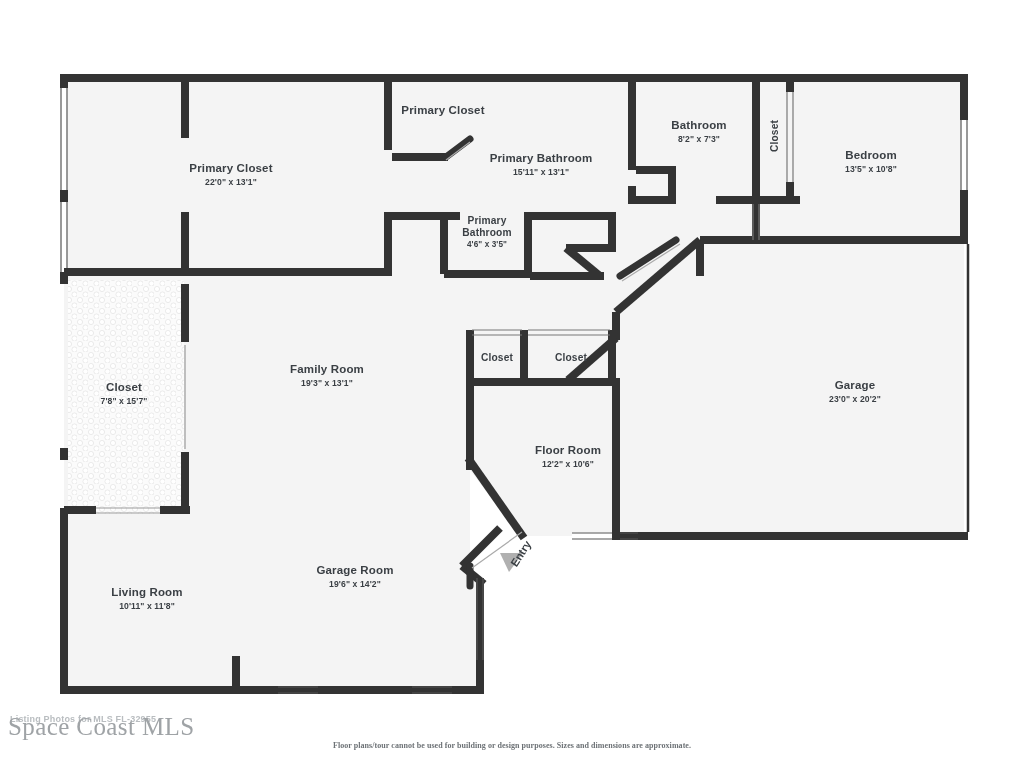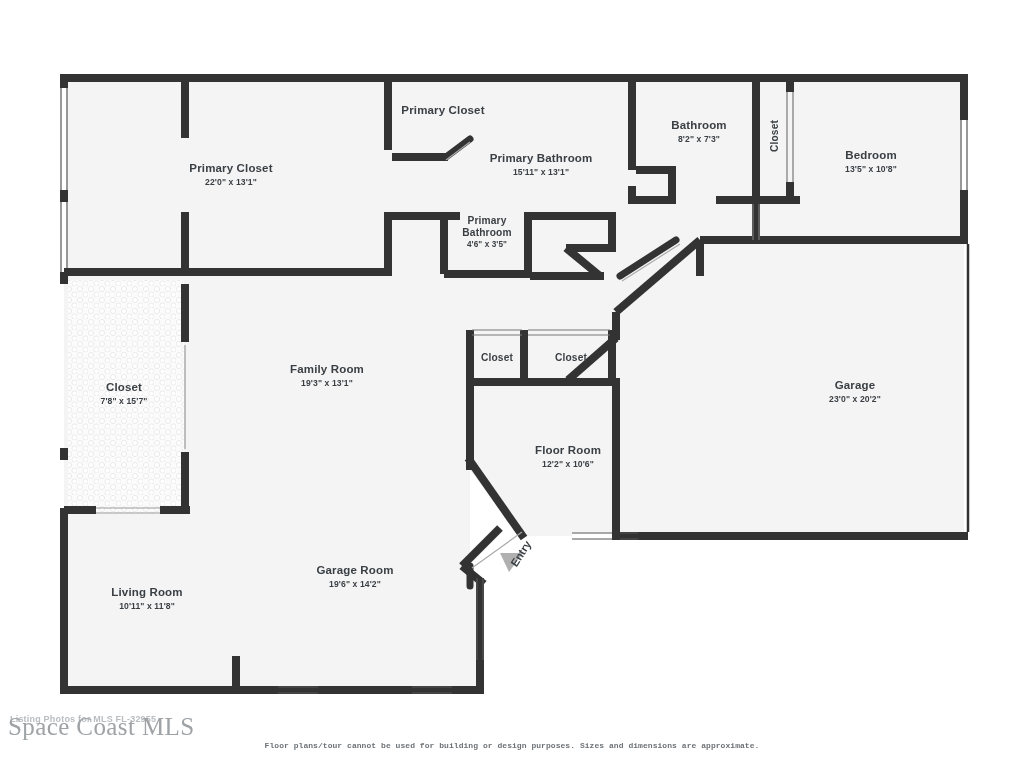--- a/index.html
+++ b/index.html
@@ -87,21 +87,21 @@
     white-space: nowrap;
     pointer-events: none;
     padding-left: 8px;
   }
   #disclaimer {
     position: absolute;
     left: 0;
     top: 741px;
     width: 1024px;
     text-align: center;
-    font-family: Liberation Mono, monospace;
+    font-family: Liberation Serif, serif;
     font-size: 8px;
     font-weight: bold;
     color: #6d7276;
     letter-spacing: .05px;
     pointer-events: none;
   }
 </style>
 </head>
 <body>
 

